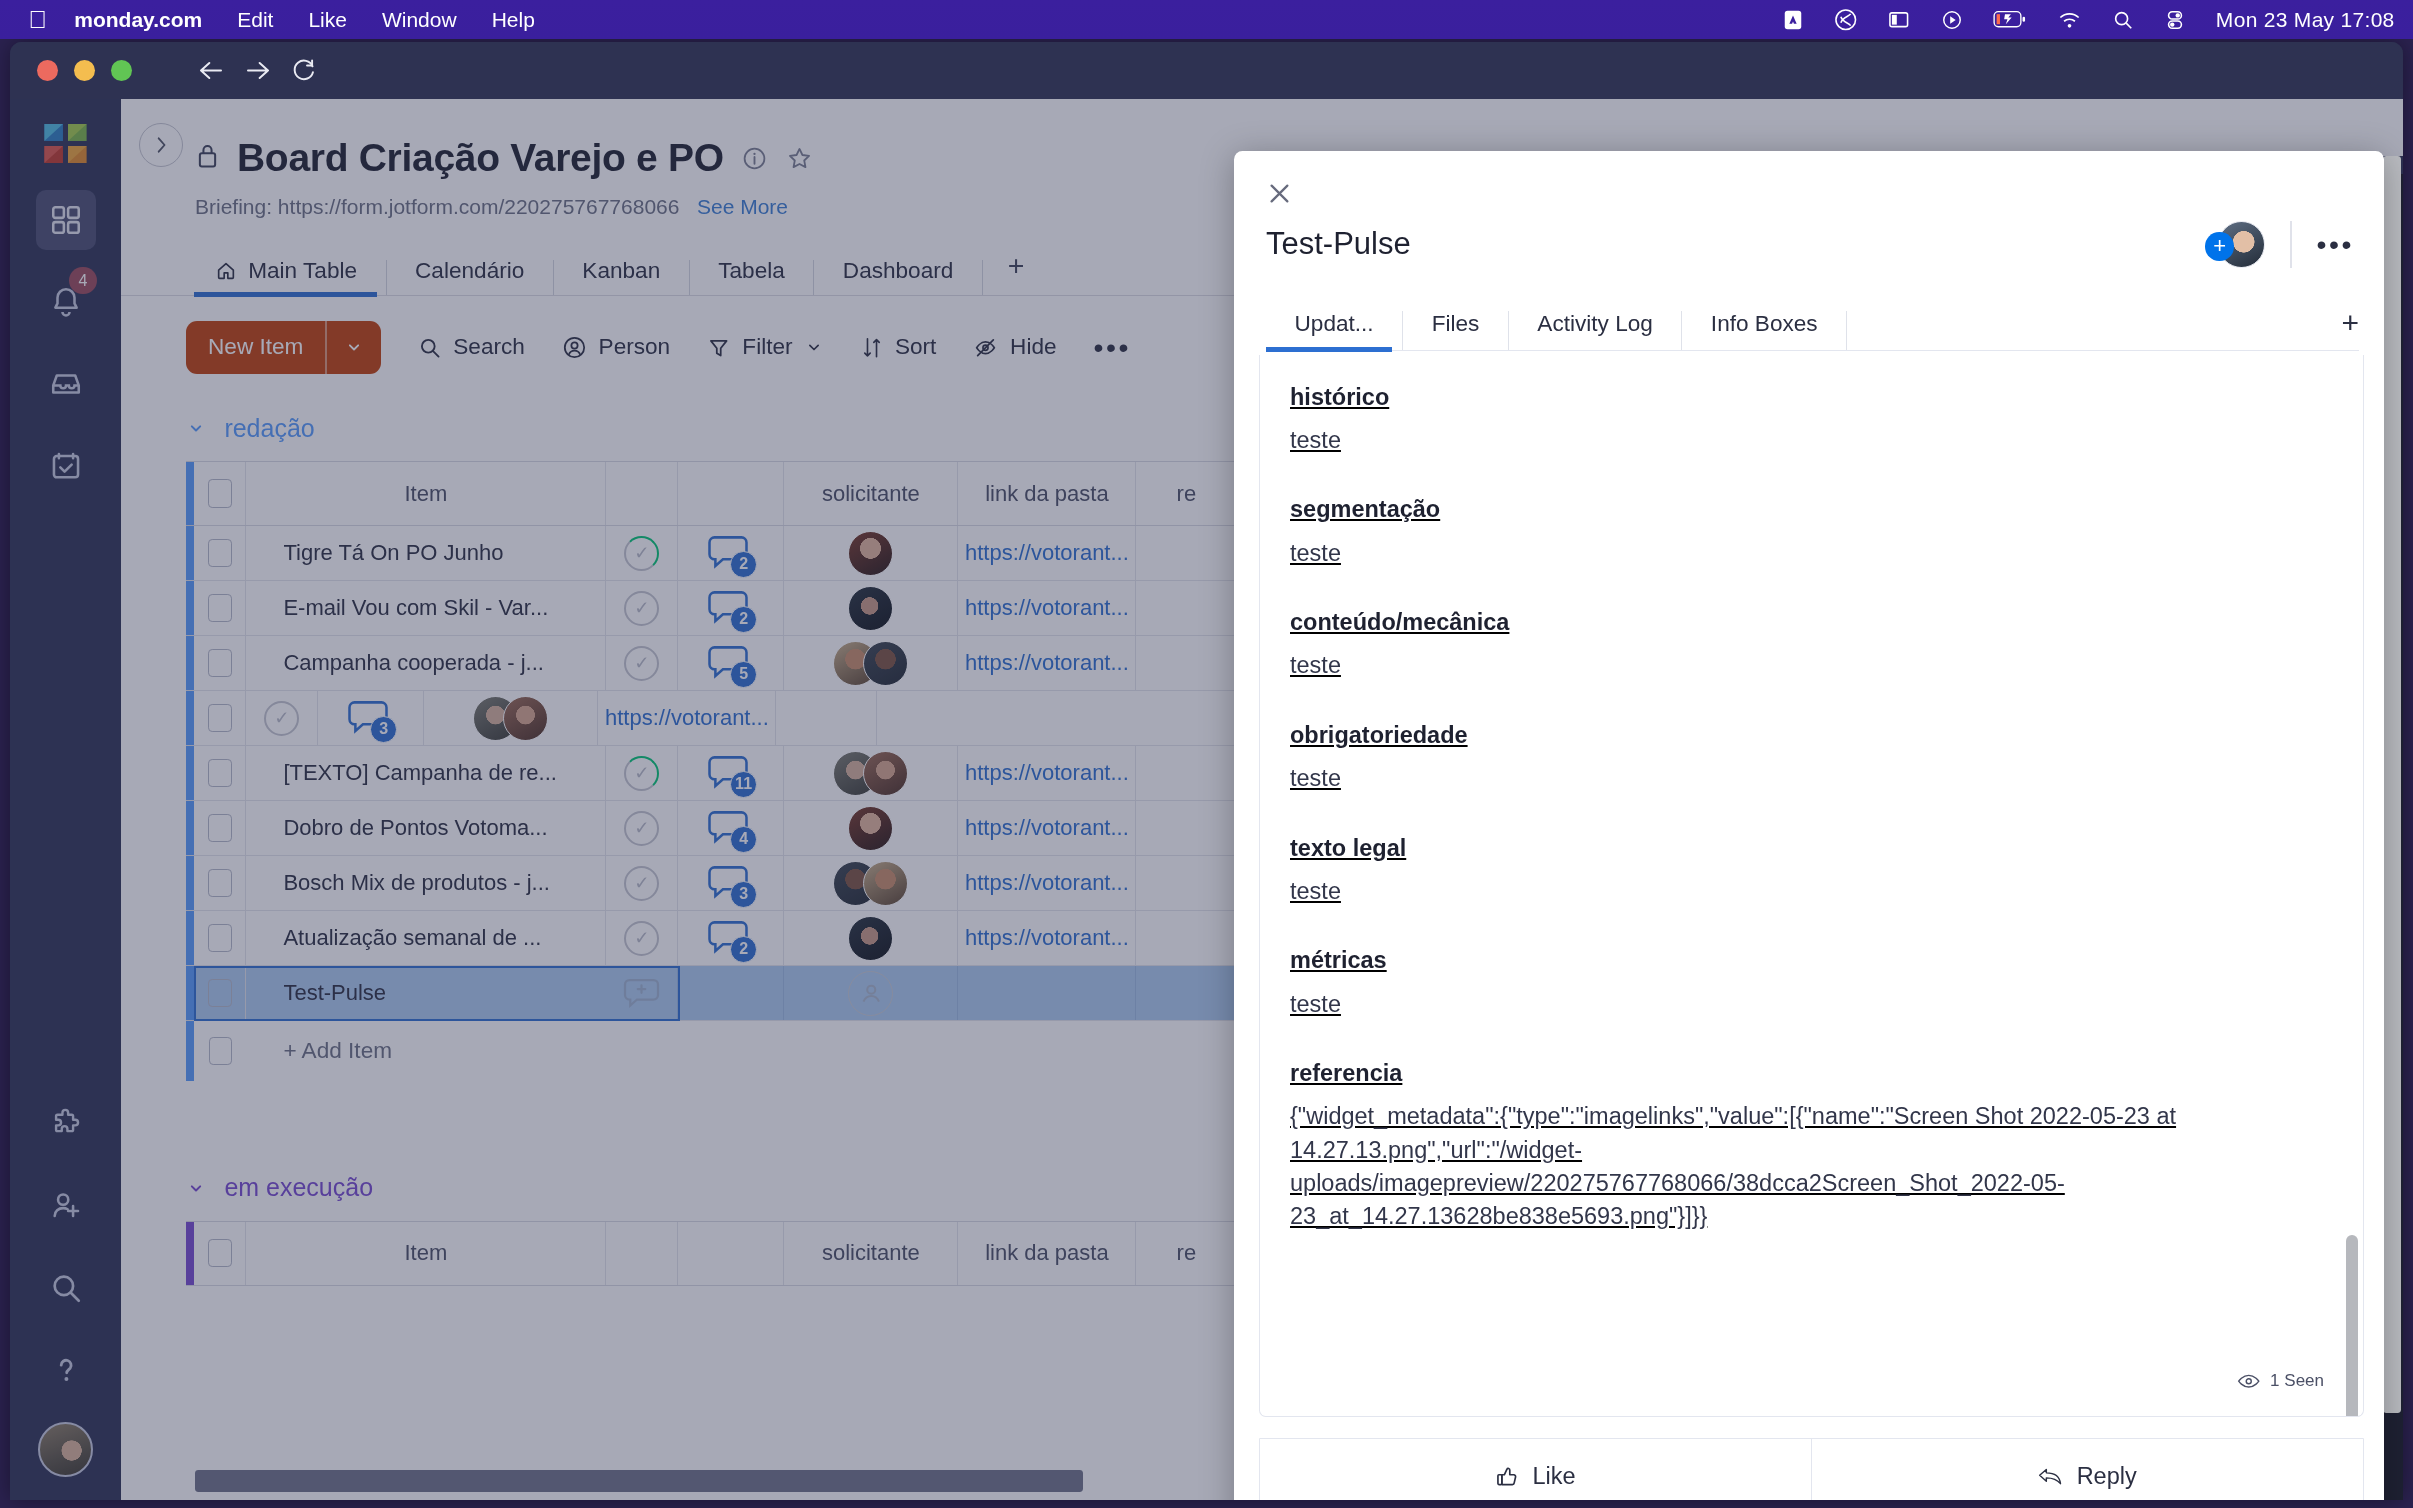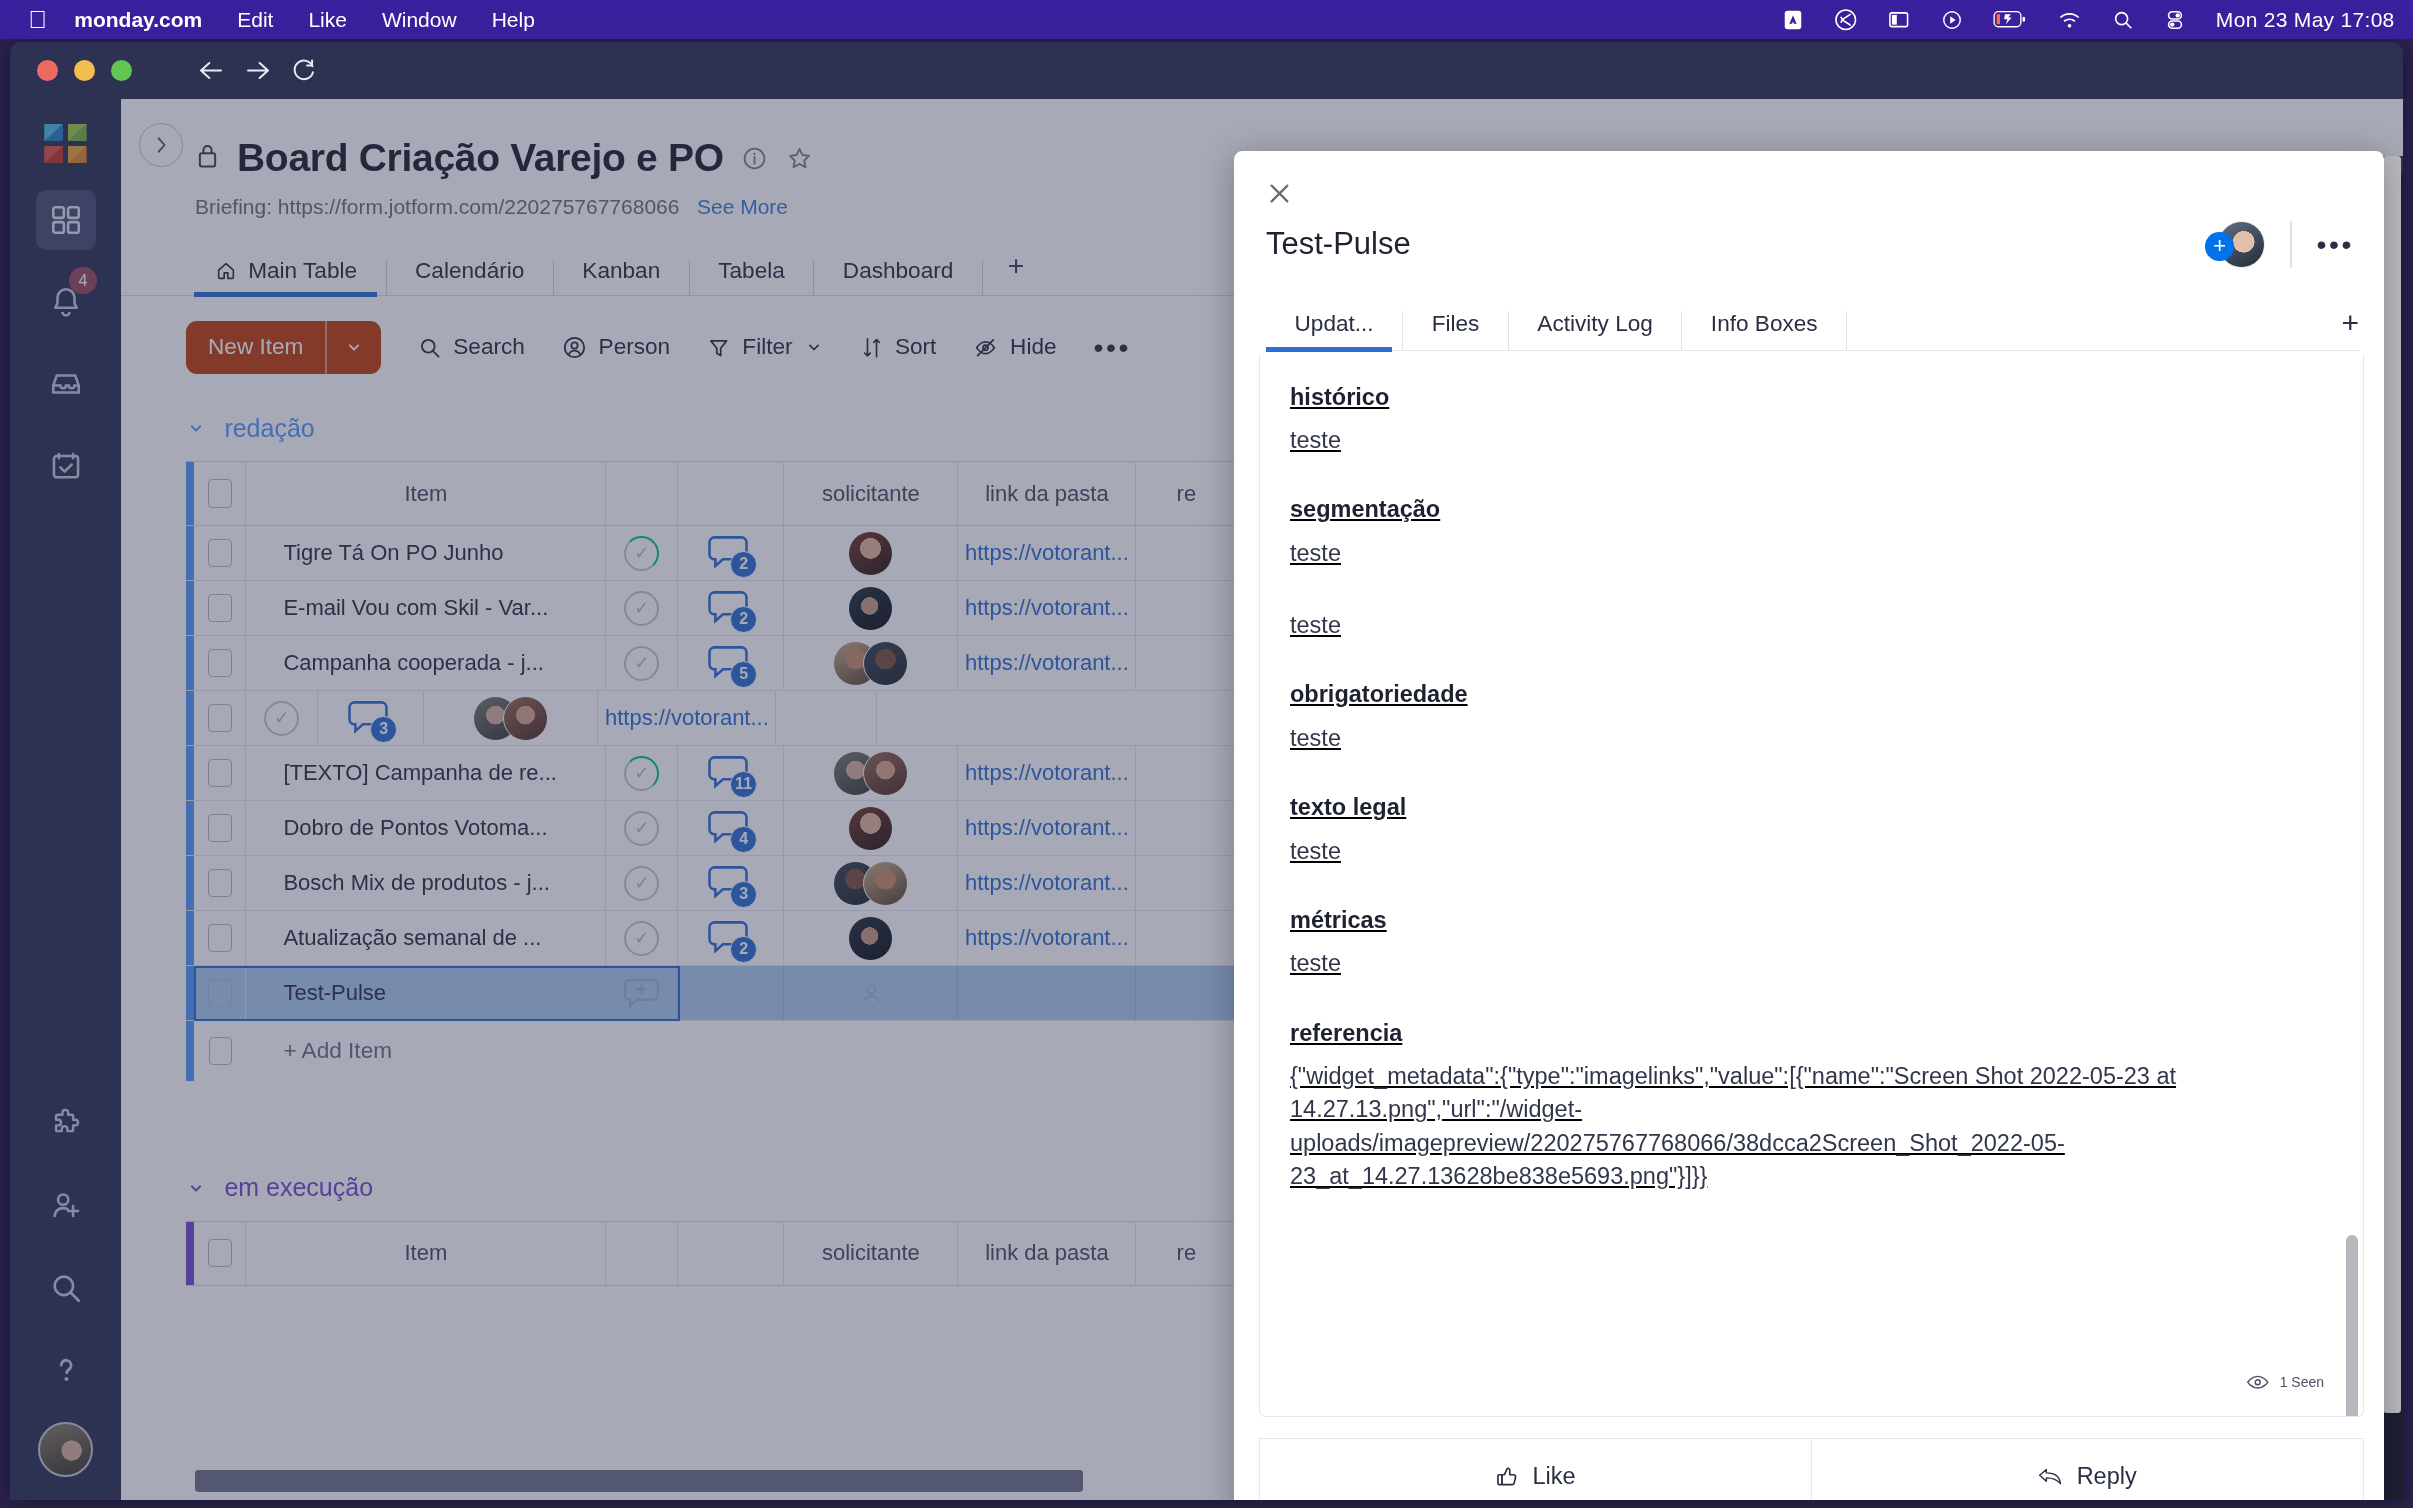--- a/index.html
+++ b/index.html
@@ -238,21 +238,21 @@
     position: absolute; left: 25px; top: 204px; right: 20px; bottom: 142px;
     border: 1.7px solid #e3e6ef; border-top: none; border-radius: 0 0 6.7px 6.7px;
     overflow: hidden; background: #fff;
   }
   .p-scroll { position: absolute; inset: 0; padding: 28.5px 50px 0 30px; }
   .fld { margin-bottom: 39px; text-decoration: underline; }
   .fld-label { font-size: 23.5px; font-weight: bold; color: #1e2130; margin-bottom: 13.4px; }
   .fld-value { font-size: 23.5px; color: #32364a; line-height: 1.42; word-break: break-word; }
   .seen {
     position: absolute; right: 39px; bottom: 25px; display: flex; align-items: center;
-    font-size: 14px; color: #4b5066;
+    font-size: 17px; color: #4b5066;
   }
   .seen .eye { margin-right: 10px; display: flex; }
 
   .p-actions {
     position: absolute; left: 25px; right: 20px; bottom: 44px; height: 77px;
     border: 1.7px solid #e3e6ef; border-radius: 0 0 6.7px 6.7px; display: flex;
   }
   .p-action {
     flex: 1; display: flex; align-items: center; justify-content: center;
     font-size: 23.5px; color: #2b2f42; cursor: pointer;
@@ -892,20 +892,21 @@
         <div class="p-scroll">
           <div class="fld">
             <div class="fld-label">histórico</div>
             <div class="fld-value">teste</div>
           </div>
           <div class="fld">
             <div class="fld-label">segmentação</div>
             <div class="fld-value">teste</div>
           </div>
           <div class="fld">
+            <div class="fld-label">conteúdo/mecânica</div>
             <div class="fld-value">teste</div>
           </div>
           <div class="fld">
             <div class="fld-label">obrigatoriedade</div>
             <div class="fld-value">teste</div>
           </div>
           <div class="fld">
             <div class="fld-label">texto legal</div>
             <div class="fld-value">teste</div>
           </div>

